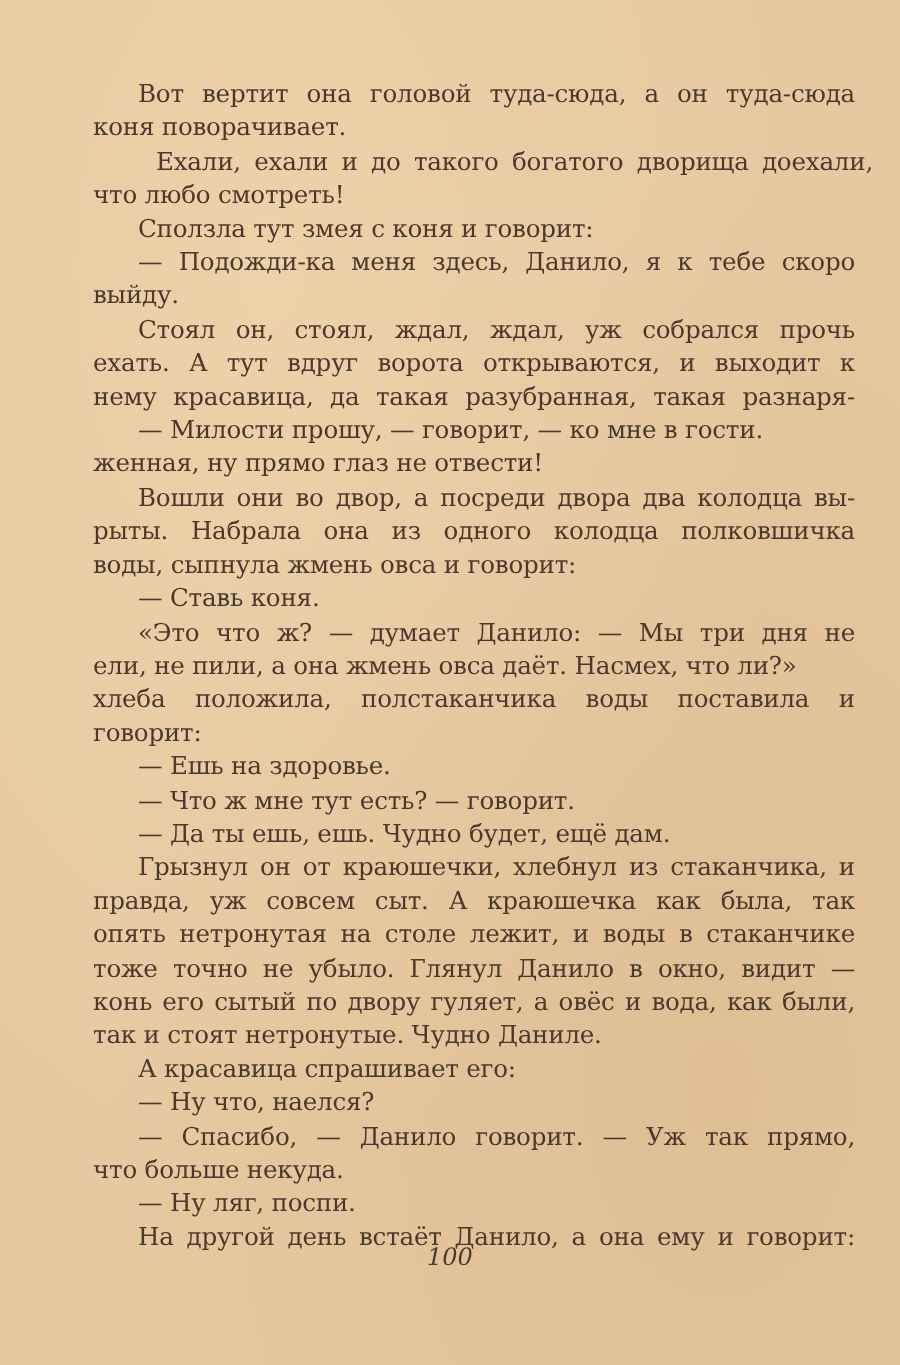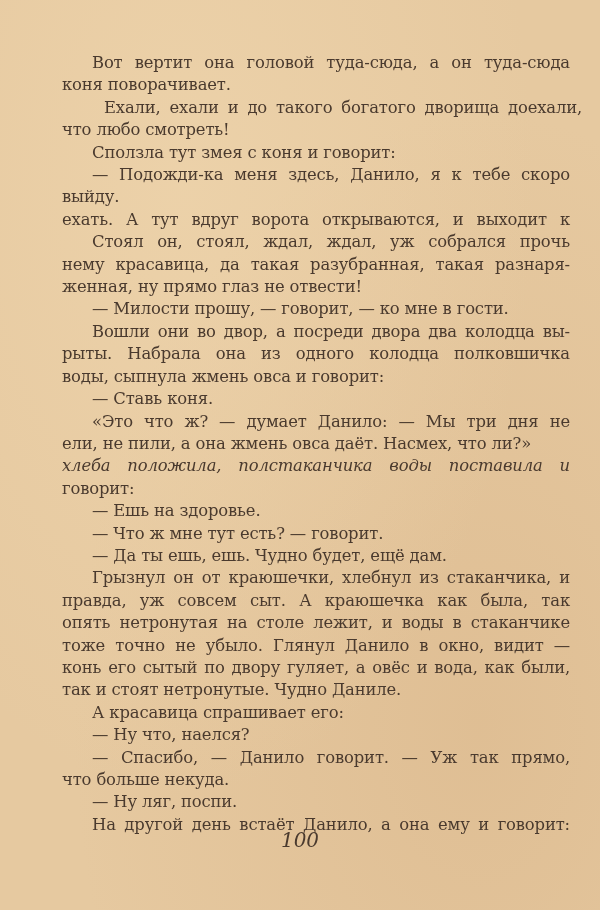--- a/index.html
+++ b/index.html
@@ -15,47 +15,47 @@
   .text {
     position:absolute; left:92px; top:52px; width:478px;
     font-size:16.4px; line-height:22.4px;
     letter-spacing:-0.15px;
     text-align:justify;
   }
   .line { display:block; white-space:nowrap; text-align:justify; text-align-last:justify; }
   .line.last { text-align-last:left; }
   .pageno {
     position:absolute; left:0; width:600px; top:828px;
-    text-align:center; font-style:italic; font-size:20px; color:#4a3a2e;
+    text-align:center; font-style:italic; font-size:16px; color:#4a3a2e;
   }
 </style>
 </head>
 <body>
 
 <div class="page">
   <div class="text" id="text-block">
       <span class="line" style="margin-left: 0px; width: 478px;">Вот вертит она головой туда-сюда, а он туда-сюда</span>
       <span class="line last" style="margin-left: -30px; width: 508px;">коня поворачивает.</span>
       <span class="line" style="margin-left: 12px; width: 478px;">Ехали, ехали и до такого богатого дворища доехали,</span>
       <span class="line last" style="margin-left: -30px; width: 508px;">что любо смотреть!</span>
       <span class="line last" style="margin-left: 0px; width: 478px;">Сползла тут змея с коня и говорит:</span>
       <span class="line" style="margin-left: 0px; width: 478px;">— Подожди-ка меня здесь, Данило, я к тебе скоро</span>
       <span class="line last" style="margin-left: -30px; width: 508px;">выйду.</span>
+      <span class="line" style="margin-left: 0px; width: 478px;">Стоял он, стоял, ждал, ждал, уж собрался прочь</span>
       <span class="line" style="margin-left: -30px; width: 508px;">ехать. А тут вдруг ворота открываются, и выходит к</span>
-      <span class="line" style="margin-left: 0px; width: 478px;">Стоял он, стоял, ждал, ждал, уж собрался прочь</span>
       <span class="line" style="margin-left: -30px; width: 508px;">нему красавица, да такая разубранная, такая разнаря-</span>
+      <span class="line last" style="margin-left: 0px; width: 478px;">— Милости прошу, — говорит, — ко мне в гости.</span>
       <span class="line last" style="margin-left: -30px; width: 508px;">женная, ну прямо глаз не отвести!</span>
-      <span class="line last" style="margin-left: 0px; width: 478px;">— Милости прошу, — говорит, — ко мне в гости.</span>
       <span class="line" style="margin-left: 0px; width: 478px;">Вошли они во двор, а посреди двора два колодца вы-</span>
       <span class="line" style="margin-left: -30px; width: 508px;">рыты. Набрала она из одного колодца полковшичка</span>
       <span class="line last" style="margin-left: -30px; width: 508px;">воды, сыпнула жмень овса и говорит:</span>
       <span class="line last" style="margin-left: 0px; width: 478px;">— Ставь коня.</span>
       <span class="line" style="margin-left: 0px; width: 478px;">«Это что ж? — думает Данило: — Мы три дня не</span>
       <span class="line last" style="margin-left: -30px; width: 508px;">ели, не пили, а она жмень овса даёт. Насмех, что ли?»</span>
-      <span class="line" style="margin-left: -30px; width: 508px; font-style: italic;">хлеба положила, полстаканчика воды поставила и</span>
+      <span class="line" style="margin-left: -30px; width: 508px;">хлеба положила, полстаканчика воды поставила и</span>
       <span class="line last" style="margin-left: -30px; width: 508px;">говорит:</span>
       <span class="line last" style="margin-left: 0px; width: 478px;">— Ешь на здоровье.</span>
       <span class="line last" style="margin-left: 0px; width: 478px;">— Что ж мне тут есть? — говорит.</span>
       <span class="line last" style="margin-left: 0px; width: 478px;">— Да ты ешь, ешь. Чудно будет, ещё дам.</span>
       <span class="line" style="margin-left: 0px; width: 478px;">Грызнул он от краюшечки, хлебнул из стаканчика, и</span>
       <span class="line" style="margin-left: -30px; width: 508px;">правда, уж совсем сыт. А краюшечка как была, так</span>
       <span class="line" style="margin-left: -30px; width: 508px;">опять нетронутая на столе лежит, и воды в стаканчике</span>
       <span class="line" style="margin-left: -30px; width: 508px;">тоже точно не убыло. Глянул Данило в окно, видит —</span>
       <span class="line" style="margin-left: -30px; width: 508px;">конь его сытый по двору гуляет, а овёс и вода, как были,</span>
       <span class="line last" style="margin-left: -30px; width: 508px;">так и стоят нетронутые. Чудно Даниле.</span>

